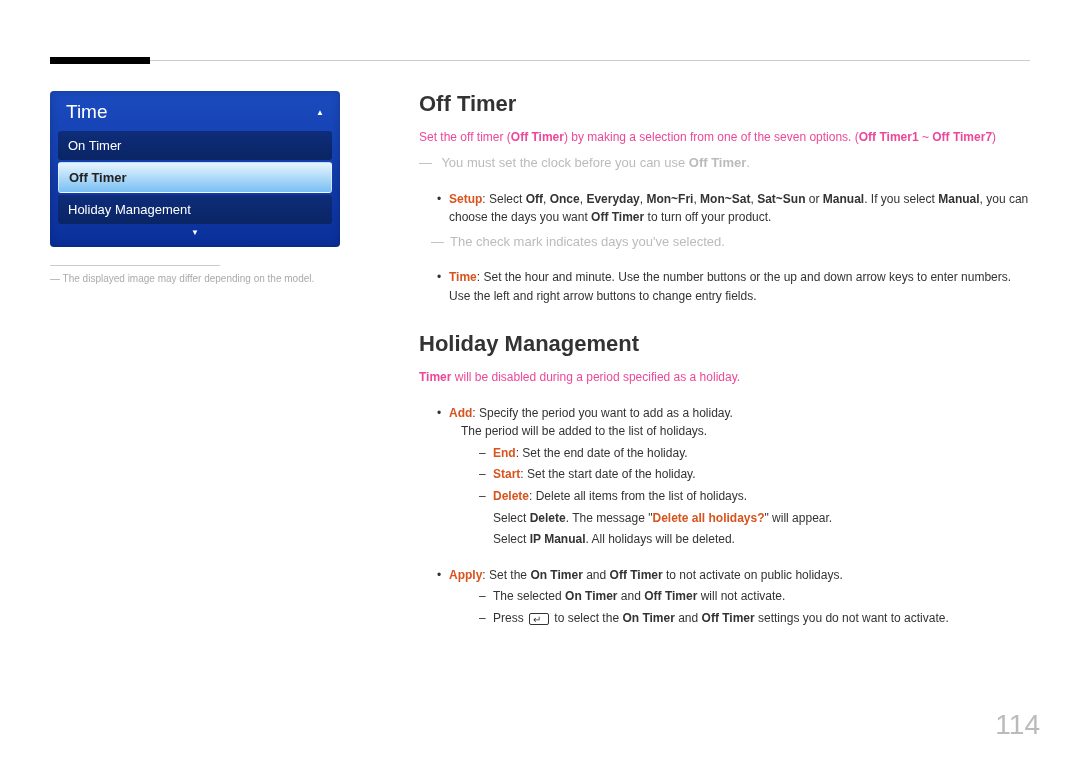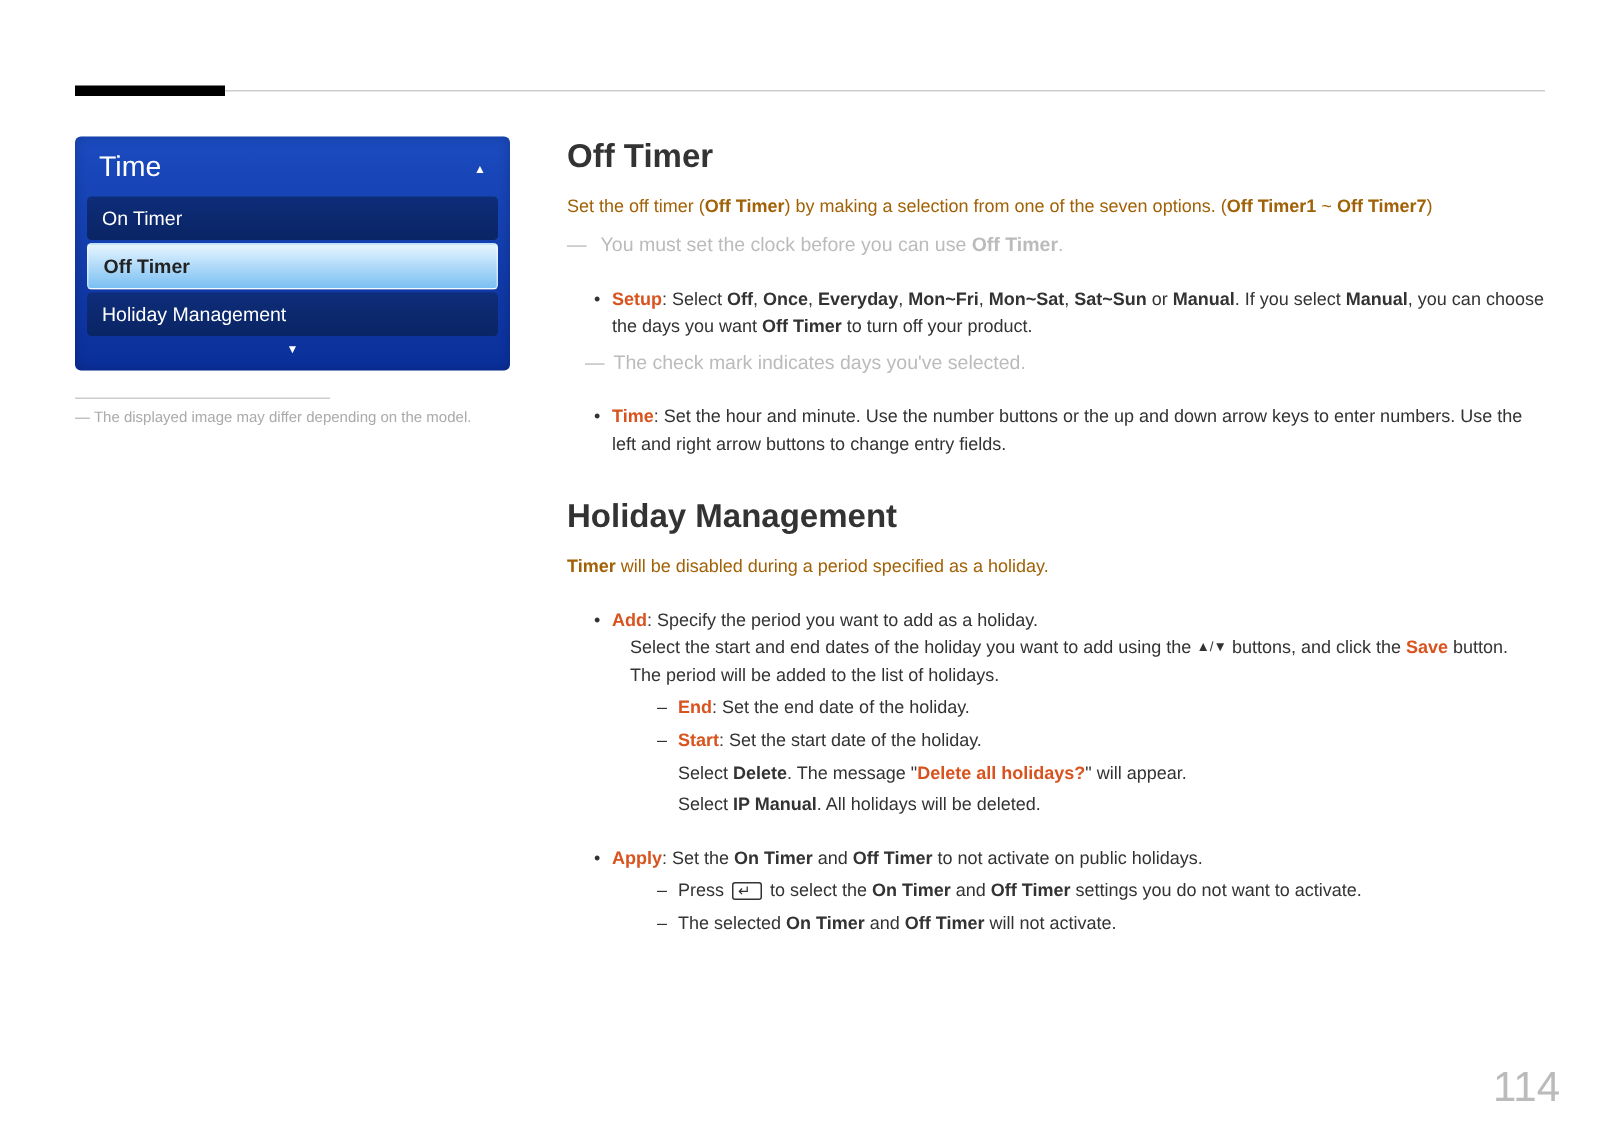--- a/index.html
+++ b/index.html
@@ -23,21 +23,21 @@
   .top-rule-accent {
     position: absolute;
     left: 0;
     top: -4px;
     width: 100px;
     height: 7px;
     background: #000;
   }
   .columns {
     display: flex;
-    gap: 28px;
+    gap: 69px;
     align-items: flex-start;
   }
   .left-col { width: 300px; flex-shrink: 0; }
   .right-col { flex: 1; }
 
   
   .menu {
     background: linear-gradient(#1b4bbf, #0a2f9a);
     border-radius: 4px;
     padding: 10px 8px;
@@ -94,21 +94,21 @@
 
   
   h2.section {
     font-size: 22px;
     font-weight: 600;
     color: #333;
     margin: 0 0 12px 0;
   }
   p.intro {
     font-size: 12px;
-    color: #a16207;
+    color: #ec4899;
     margin: 0 0 8px 0;
     line-height: 1.45;
   }
   .note-line {
     font-size: 13px;
     color: #bbb;
     margin: 6px 0 6px 18px;
     line-height: 1.4;
   }
   .note-line::before {
@@ -248,43 +248,43 @@
       </ul>
 
       <h2 class="section" style="margin-top:26px;">Holiday Management</h2>
       <p class="intro">
         <span class="bold">Timer</span><span> will be disabled during a period specified as a holiday.</span>
       </p>
 
       <ul class="bullets">
         <li>
           <span class="hl">Add</span><span>: Specify the period you want to add as a holiday.</span>
-          <div class="sub-indent" style="margin-left:0;">
-            <span>Select the start and end dates of the holiday you want to add using the </span><span class="tri-btn">▲/▼</span><span> buttons, and click the </span><span class="hl">Save</span><span> button.</span>
-          </div>
           <div class="sub-indent" style="margin-left:0;">The period will be added to the list of holidays.</div>
 
           <div class="sub-dash"><span class="hl">End</span><span>: Set the end date of the holiday.</span></div>
           <div class="sub-dash"><span class="hl">Start</span><span>: Set the start date of the holiday.</span></div>
+          <div class="sub-dash">
+            <span class="hl">Delete</span><span>: Delete all items from the list of holidays.</span>
+          </div>
           <div class="sub-plain">
             <span>Select </span><span class="bold">Delete</span><span>. The message "</span><span class="hl">Delete all holidays?</span><span>" will appear.</span>
           </div>
           <div class="sub-plain">
             <span>Select </span><span class="bold">IP Manual</span><span>. All holidays will be deleted.</span>
           </div>
         </li>
 
         <li>
           <span class="hl">Apply</span><span>: Set the </span><span class="bold">On Timer</span><span> and </span><span class="bold">Off Timer</span><span> to not activate on public holidays.</span>
 
           <div class="sub-dash">
+            <span>The selected </span><span class="bold">On Timer</span><span> and </span><span class="bold">Off Timer</span><span> will not activate.</span>
+          </div>
+          <div class="sub-dash">
             <span>Press </span><span class="enter-icon"></span><span> to select the </span><span class="bold">On Timer</span><span> and </span><span class="bold">Off Timer</span><span> settings you do not want to activate.</span>
-          </div>
-          <div class="sub-dash">
-            <span>The selected </span><span class="bold">On Timer</span><span> and </span><span class="bold">Off Timer</span><span> will not activate.</span>
           </div>
         </li>
       </ul>
 
     </div>
   </div>
 </div>
 
 <div class="page-num">114</div>
 

